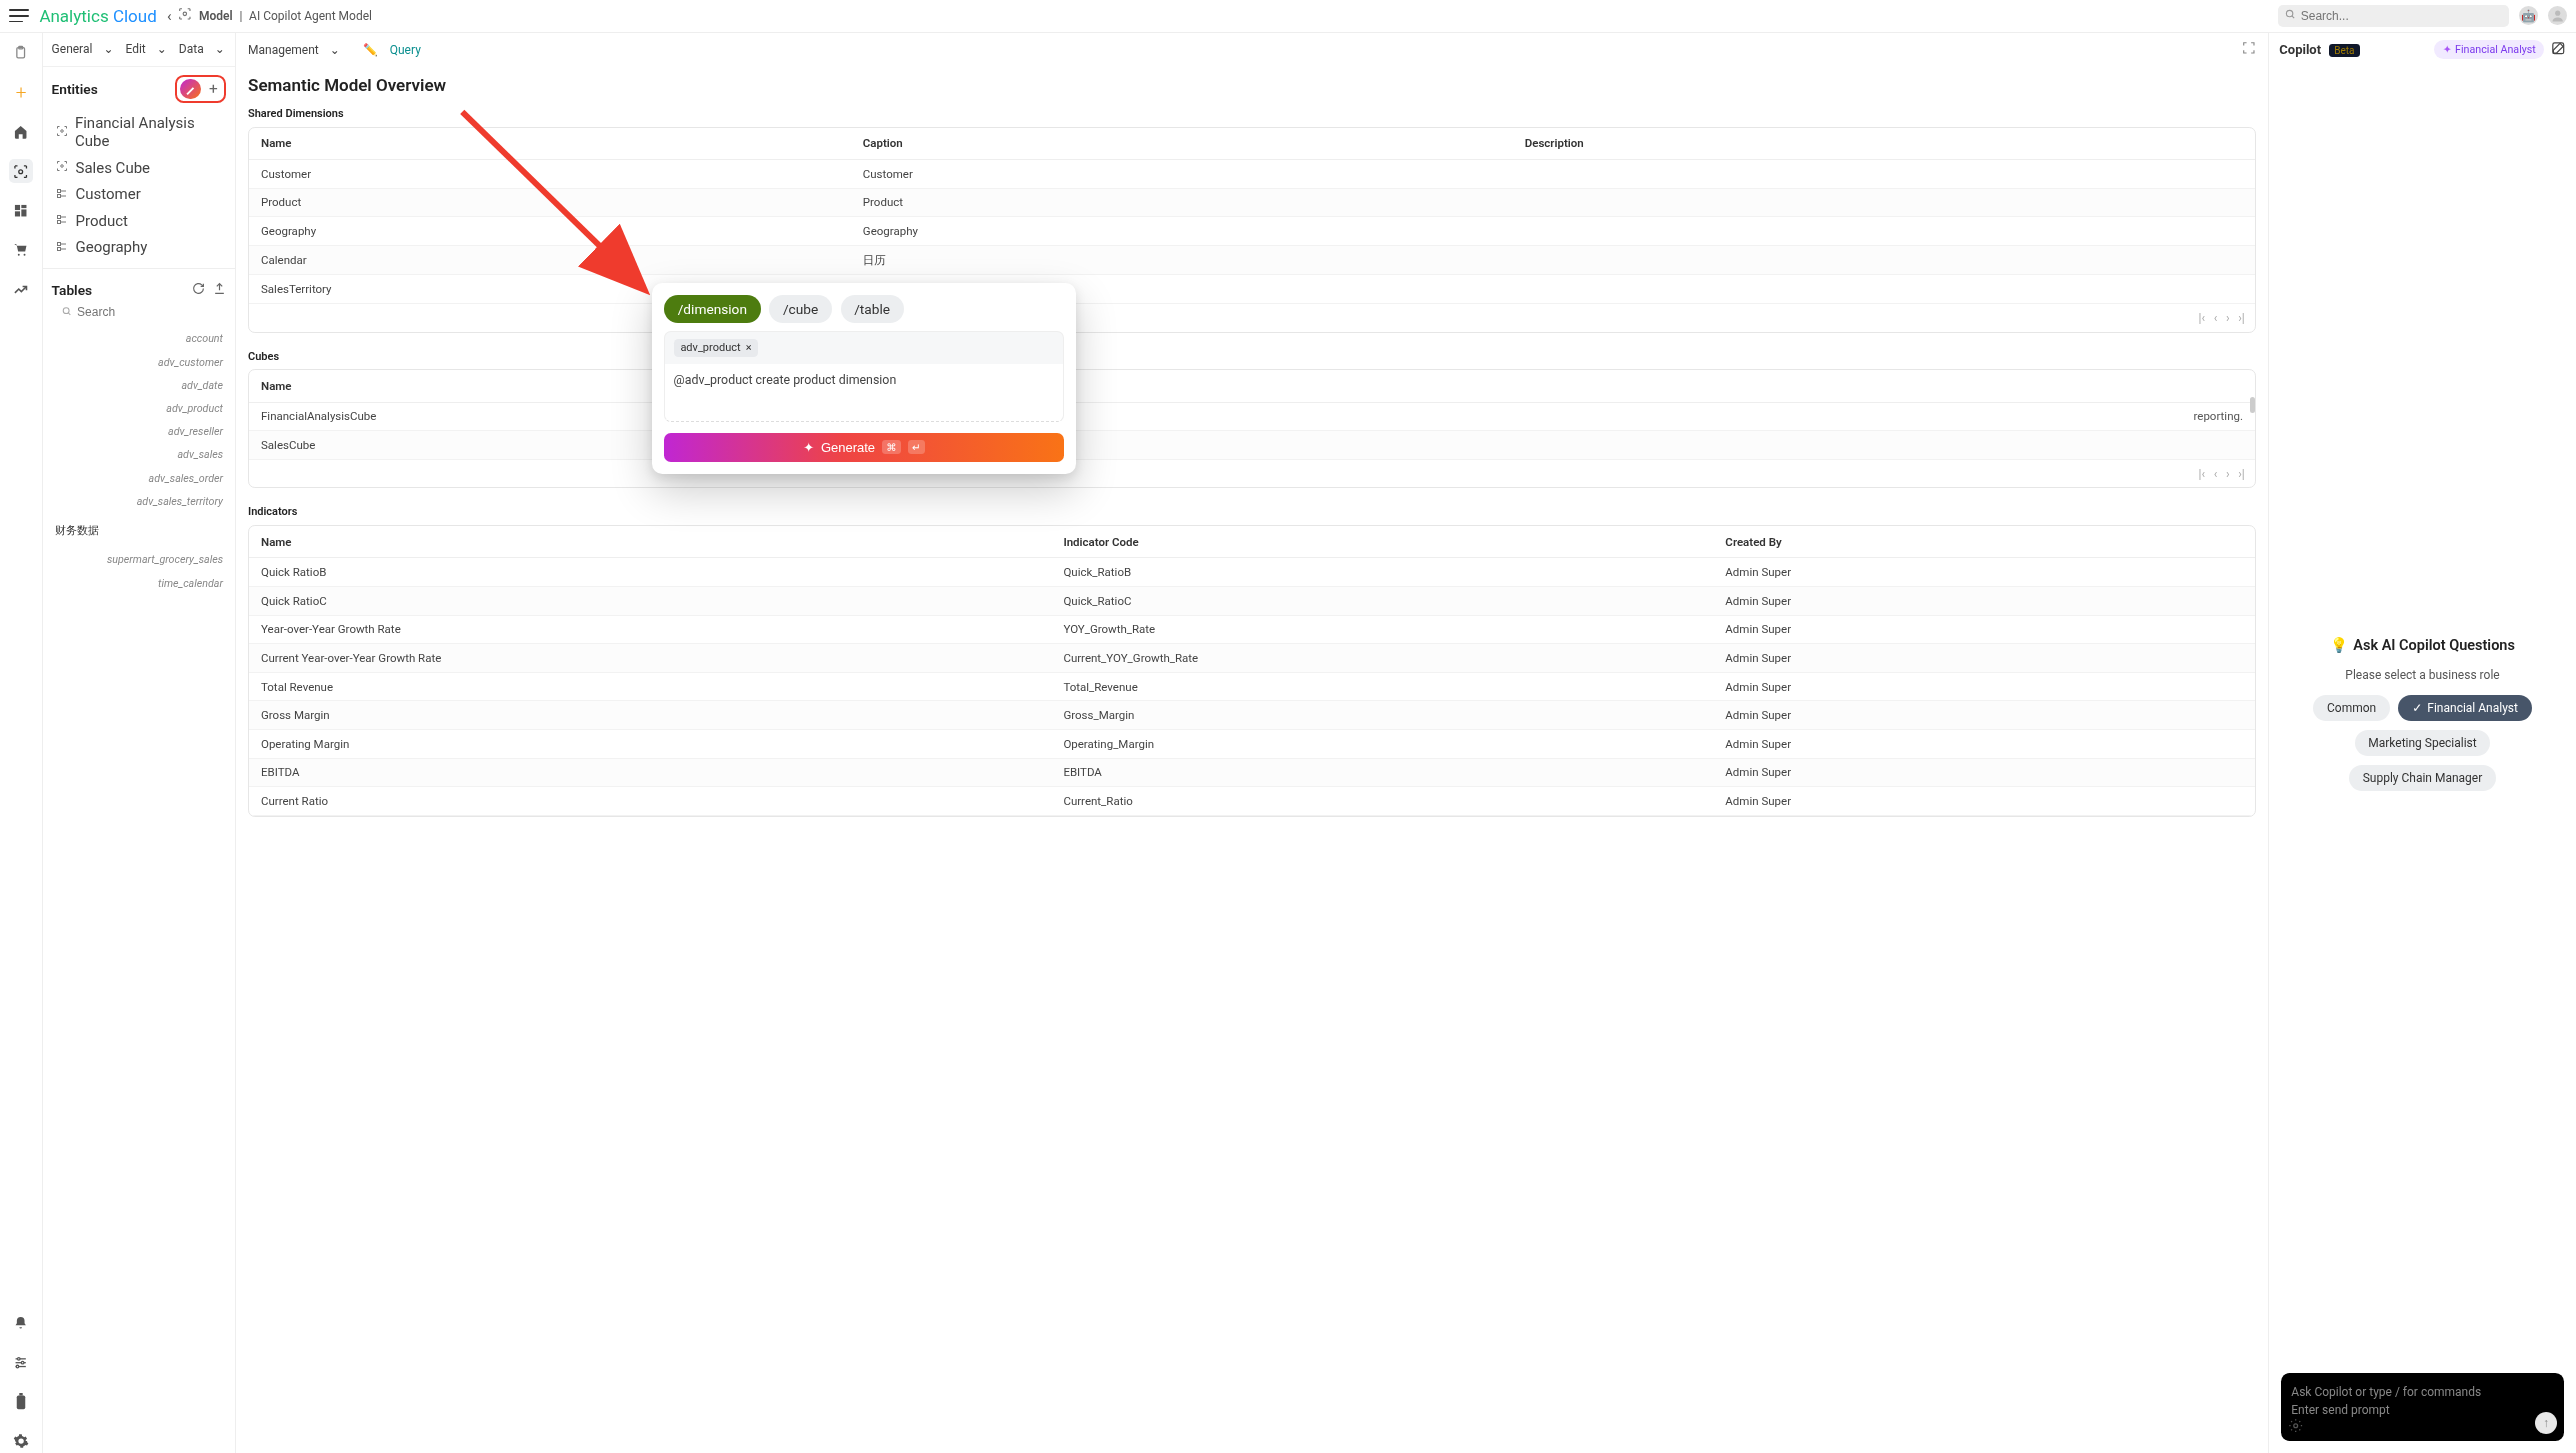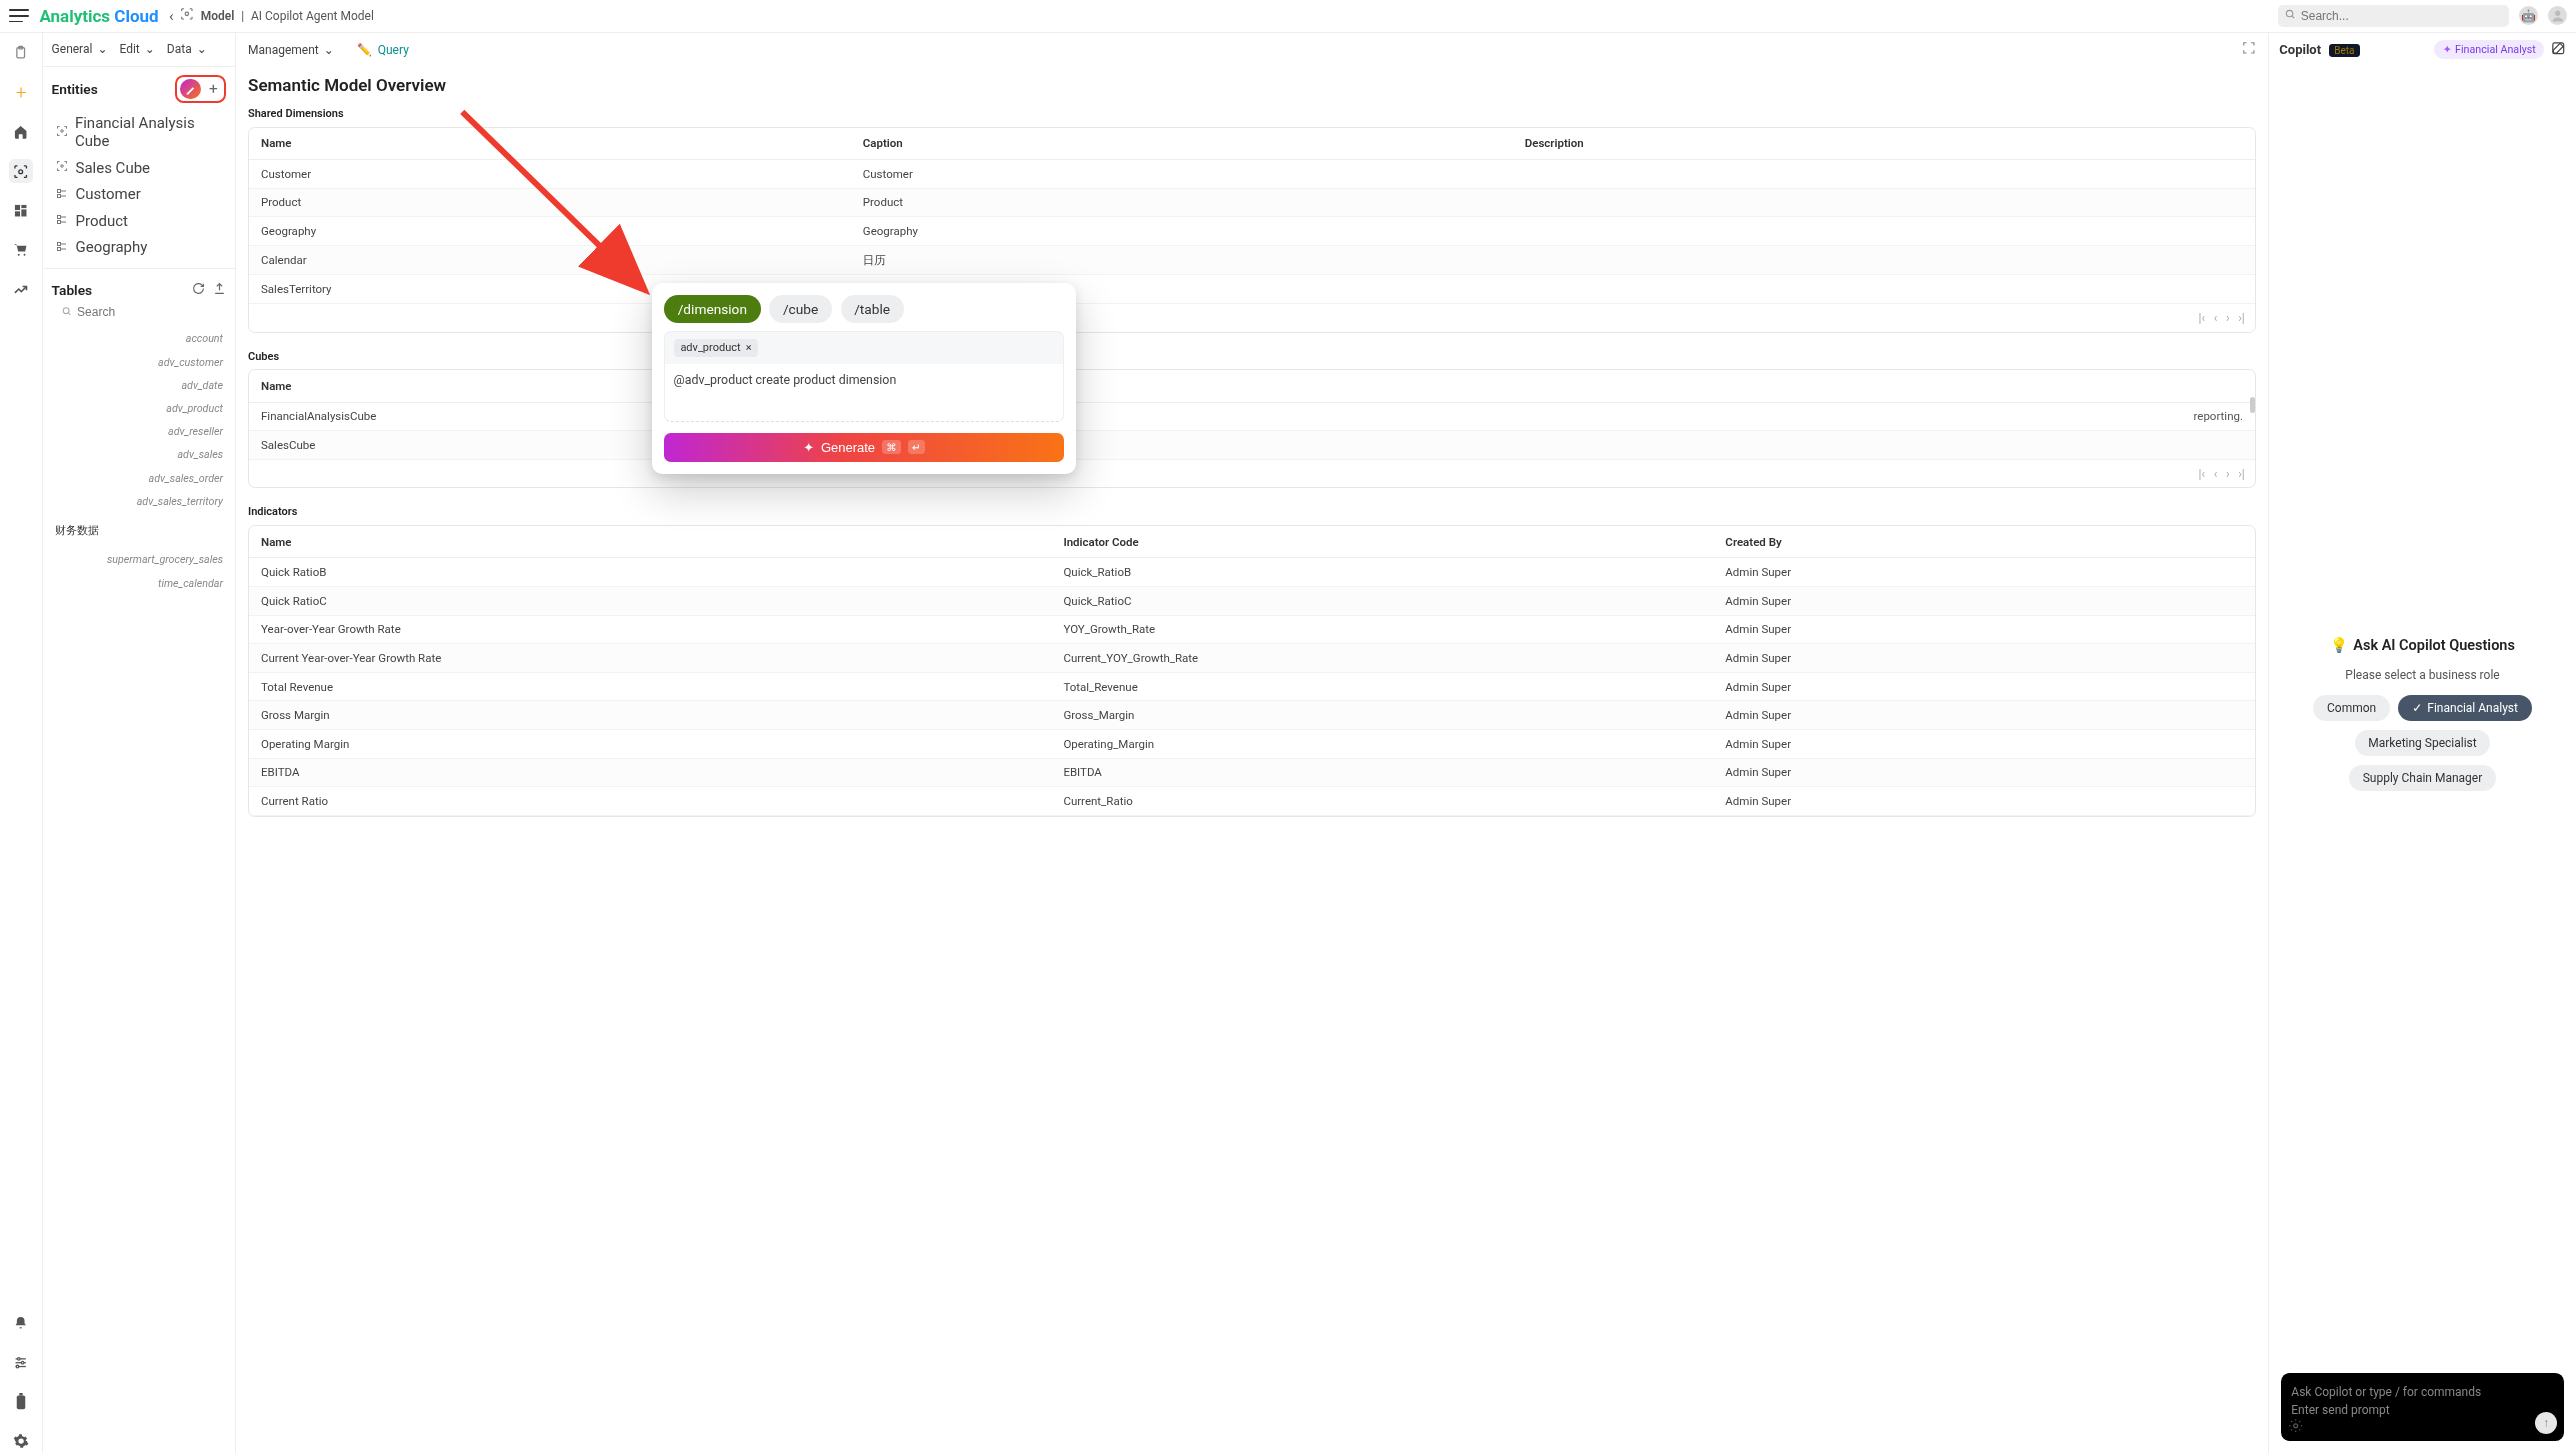--- a/index.html
+++ b/index.html
@@ -1,39 +1,39 @@
 <!DOCTYPE html>
 <html style="font-size:13.7px"><head>
 <meta charset="utf-8">
 <style>
 * { box-sizing: border-box; margin: 0; padding: 0; }
 body { font-family: -apple-system, BlinkMacSystemFont, "Segoe UI", Roboto, Helvetica, Arial, sans-serif; font-size: 12px; color: #333; background: #fff; overflow: hidden; }
 .topbar { height: 32.5px; display: flex; align-items: center; padding: 0 8.6px; border-bottom: 0.9px solid #eee; gap: 10.3px; }
 .hamburger { width: 20.5px; height: 17px; cursor: pointer; display: flex; flex-direction: column; justify-content: space-around; }
 .hamburger span { display: block; height: 1.7px; background: #333; border-radius: 0.9px; }
-.brand { font-weight: 700; font-size: 17px; }
+.brand { font-weight: 400; font-size: 17px; }
 .brand .a { color: #1fbf75; }
 .brand .b { color: #1e90ff; }
 .crumbs { display: flex; align-items: center; gap: 6.8px; color: #555; font-size: 12px; }
 .crumbs .icon { color: #888; }
 .search-global { margin-left: auto; width: 231px; height: 22px; background: #eee; border-radius: 5.1px; display: flex; align-items: center; padding: 0 6.8px; color: #888; gap: 5.1px; }
 .search-global input { border: none; background: transparent; outline: none; flex: 1; font-size: 12px; color: #555; }
 .topbar .avatar, .topbar .boticon { width: 19px; height: 19px; border-radius: 50%; background: #ddd; display: flex; align-items: center; justify-content: center; font-size: 12px; }
 .boticon { background: #f3e5e5; }
 
 .main { display: flex; height: calc(100vh - 32.5px); }
 
 .leftrail { width: 43px; border-right: 0.9px solid #eee; display: flex; flex-direction: column; align-items: center; padding-top: 8.6px; gap: 15.4px; color: #666; }
 .leftrail .rail-icon { width: 24px; height: 24px; display: flex; align-items: center; justify-content: center; border-radius: 5.1px; cursor: pointer; font-size: 15.4px; }
 .leftrail .rail-icon.active { background: #eef0f2; color: #222; }
 .leftrail .spacer { flex: 1; }
 
 .sidebar { width: 193px; border-right: 0.9px solid #eee; display: flex; flex-direction: column; }
 .menubar { height: 34px; display: flex; align-items: center; padding: 0 8.6px; gap: 12px; border-bottom: 0.9px solid #f0f0f0; font-size: 12px; color: #444; }
-.menubar .mi { display: flex; align-items: center; gap: 5px; cursor: pointer; }
+.menubar .mi { display: flex; align-items: center; gap: 11px; cursor: pointer; }
 .menubar .query { color: #0b8f8f; }
 .menubar .wand { color: #d26bd2; font-size: 12px; }
 
 .section-head { display: flex; align-items: center; justify-content: space-between; padding: 8.6px 8.6px 5.1px 8.6px; }
 .section-head h3 { font-size: 13.7px; font-weight: 600; color: #222; }
 .section-head .actions { display: flex; align-items: center; gap: 5.1px; }
 .magicbtn { width: 20.5px; height: 20.5px; border-radius: 50%; background: linear-gradient(135deg, #c026d3, #f97316); display: flex; align-items: center; justify-content: center; color: #fff; font-size: 12px; cursor: pointer; }
 .plusbtn { width: 15.4px; height: 15.4px; display: flex; align-items: center; justify-content: center; color: #666; cursor: pointer; font-size: 15.4px; }
 .redbox { position: relative; border: 2.1px solid #ef3b2d; border-radius: 8.6px; padding: 1.7px 3.4px; display: flex; align-items: center; gap: 5.1px; }
 

